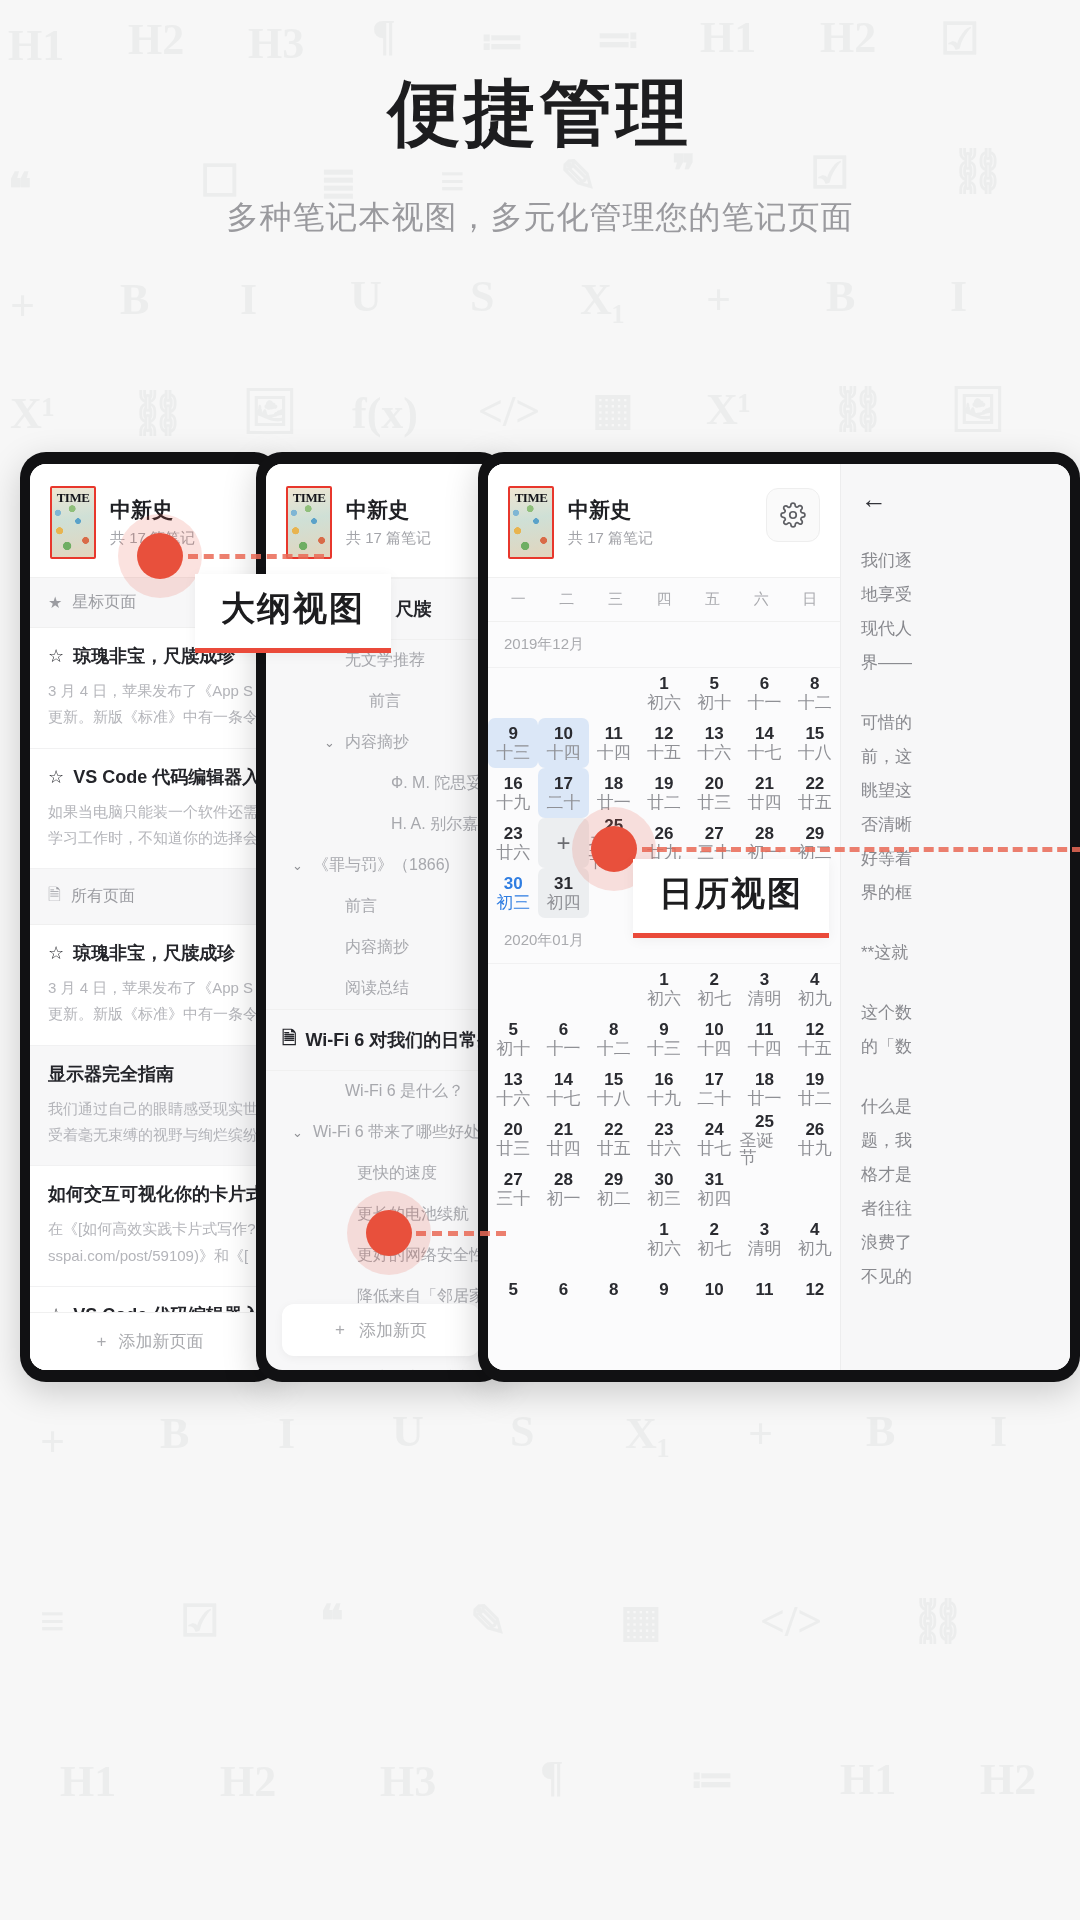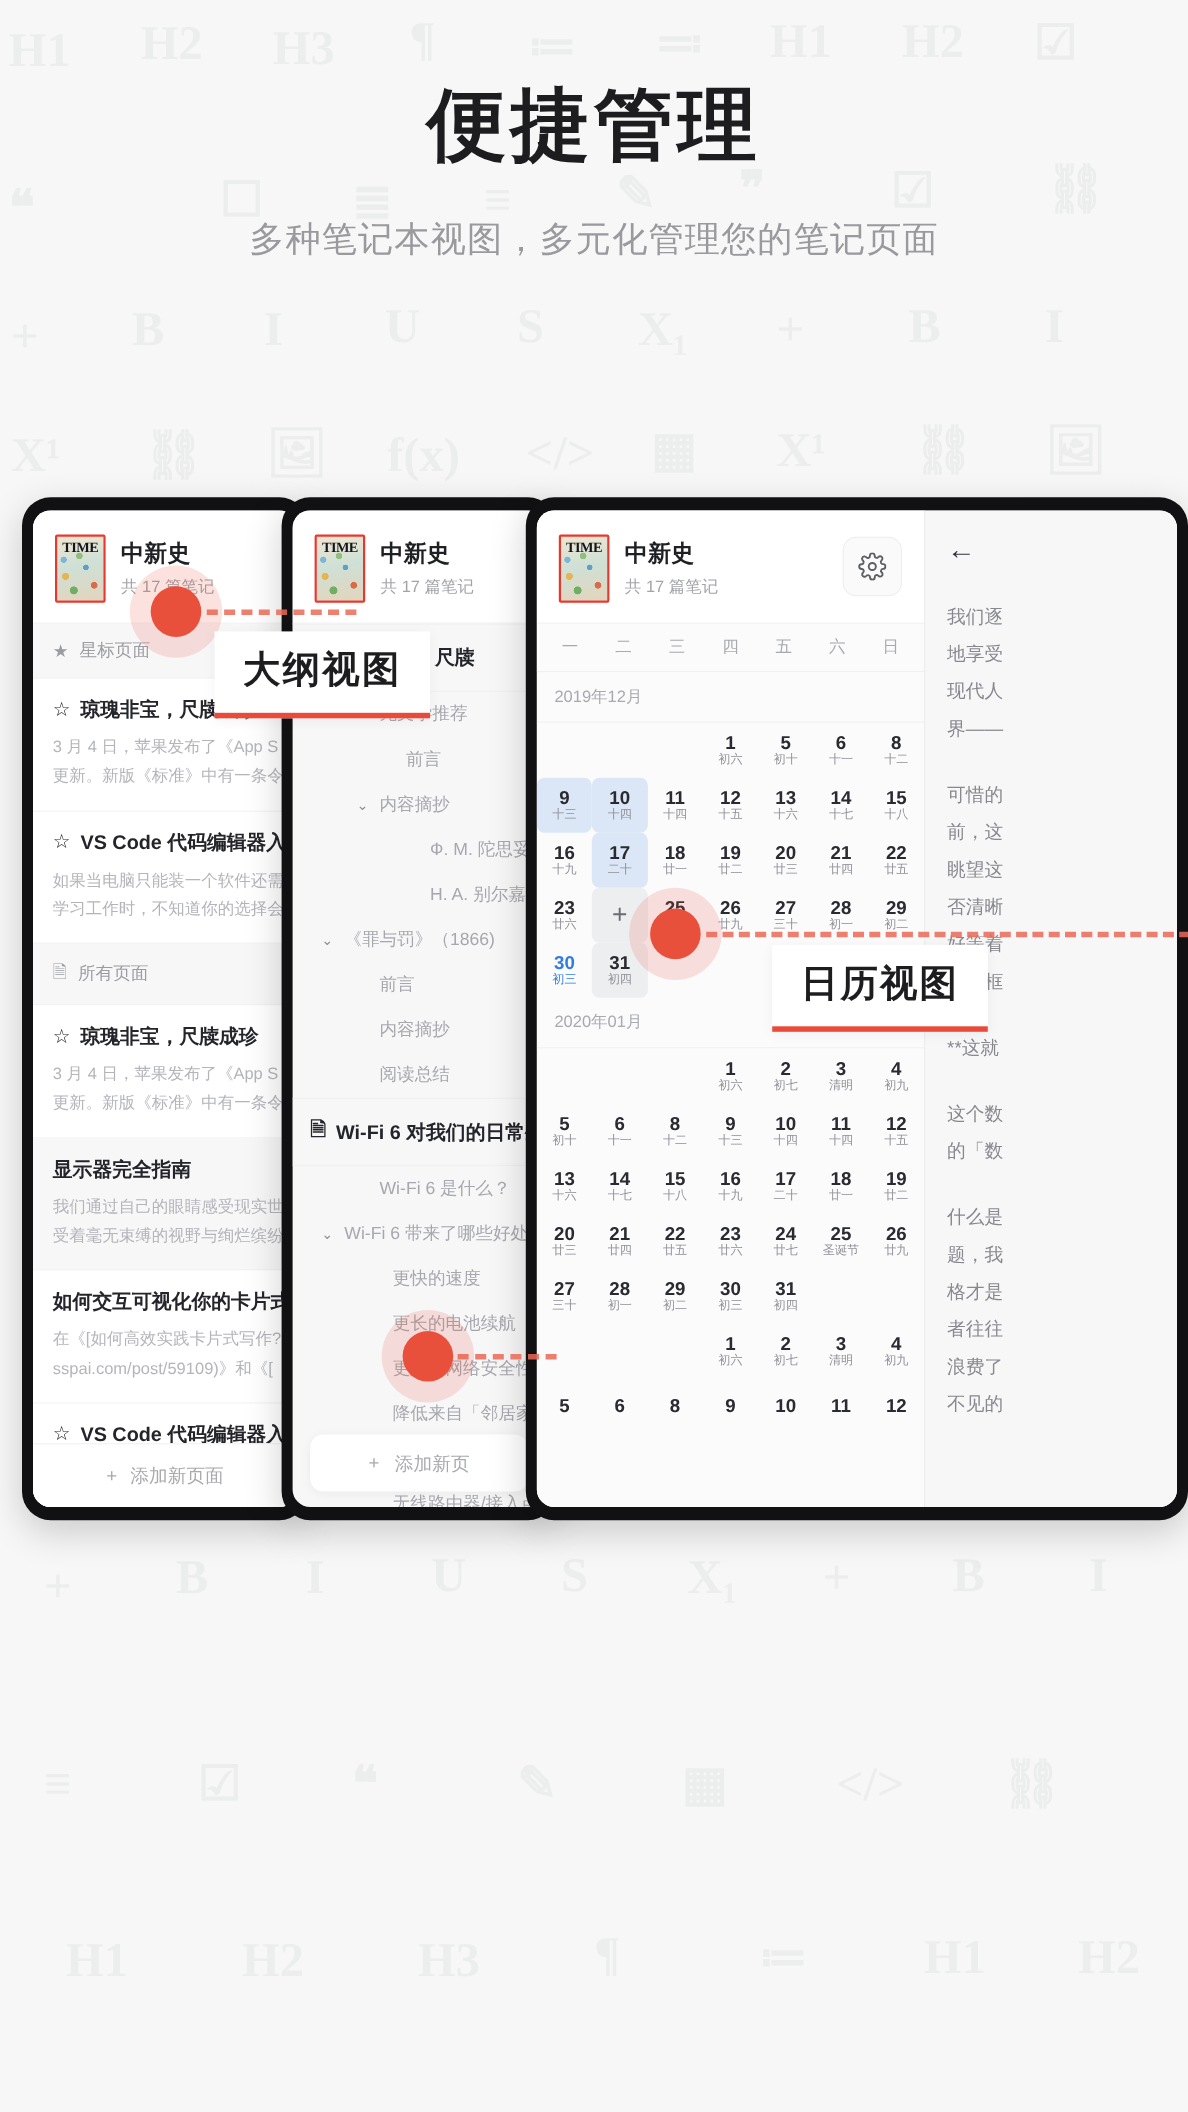--- a/index.html
+++ b/index.html
@@ -66,21 +66,21 @@
 
   
   .nb-head {
     display: flex; align-items: center; gap: 14px;
     padding: 22px 20px 18px 20px;
     background: #fff;
     border-bottom: 1px solid #f0f0f0;
     position: relative;
   }
   .cover {
-    width: 46px; height: 62px;
+    width: 46px; height: 73px;
     border: 2px solid #e8372c;
     border-radius: 2px;
     flex: 0 0 auto;
     position: relative;
     overflow: hidden;
     background:
       radial-gradient(circle at 18% 62%, #e8b44f 0 6%, transparent 7%),
       radial-gradient(circle at 62% 48%, #5aa2c9 0 6%, transparent 7%),
       radial-gradient(circle at 36% 84%, #6fae63 0 6%, transparent 7%),
       radial-gradient(circle at 80% 76%, #d96b48 0 5%, transparent 6%),
@@ -180,21 +180,21 @@
 
   .month-label { padding: 13px 16px; font-size: 15px; color: #a9aaae; border-bottom: 1px solid #f1f1f2; }
 
   .cal-grid { display: grid; grid-template-columns: repeat(7, 1fr); }
   .cal-cell {
     height: 50px;
     display: flex; flex-direction: column; align-items: center; justify-content: center;
     gap: 2px;
   }
   .cal-cell .d { font-size: 17px; font-weight: 700; color: #2a2b30; line-height: 1; }
-  .cal-cell .l { font-size: 11px; color: #8f9095; line-height: 1; }
+  .cal-cell .l { font-size: 17px; color: #8f9095; line-height: 1; }
   .cal-cell.sel { background: #dbe7f7; border-radius: 7px; }
   .cal-cell.today .d { color: #2f7de1; }
   .cal-cell.today .l { color: #2f7de1; }
   .cal-cell.gray { background: #eceef0; border-radius: 7px; }
   .cal-cell.plus { background: #eceef0; border-radius: 7px; }
   .cal-cell.plus .d { font-size: 24px; font-weight: 400; color: #6b6c71; }
 
   .read-back { padding: 22px 20px 6px 20px; font-size: 26px; color: #33343a; line-height: 1; }
   .read-body { padding: 26px 20px 0 20px; }
   .read-body p {
@@ -207,21 +207,21 @@
     position: absolute; z-index: 30;
     background: #fff;
     padding: 12px 26px 16px 26px;
     border-bottom: 5px solid #ea4a3a;
     font-size: 34px; font-weight: 700; color: #1d1d1f;
     letter-spacing: 2px;
     white-space: nowrap;
     box-shadow: 0 2px 12px rgba(0,0,0,0.05);
   }
   #callout-1 { left: 175px; top: 122px; }
-  #callout-2 { left: 682px; top: 407px; }
+  #callout-2 { left: 613px; top: 407px; }
   #callout-3 { left: 400px; top: 801px; }
 
   .dot {
     position: absolute; z-index: 28;
     width: 84px; height: 84px; border-radius: 50%;
     background: rgba(233,84,64,0.17);
     display: flex; align-items: center; justify-content: center;
   }
   .dot::after {
     content: ""; width: 46px; height: 46px; border-radius: 50%;

